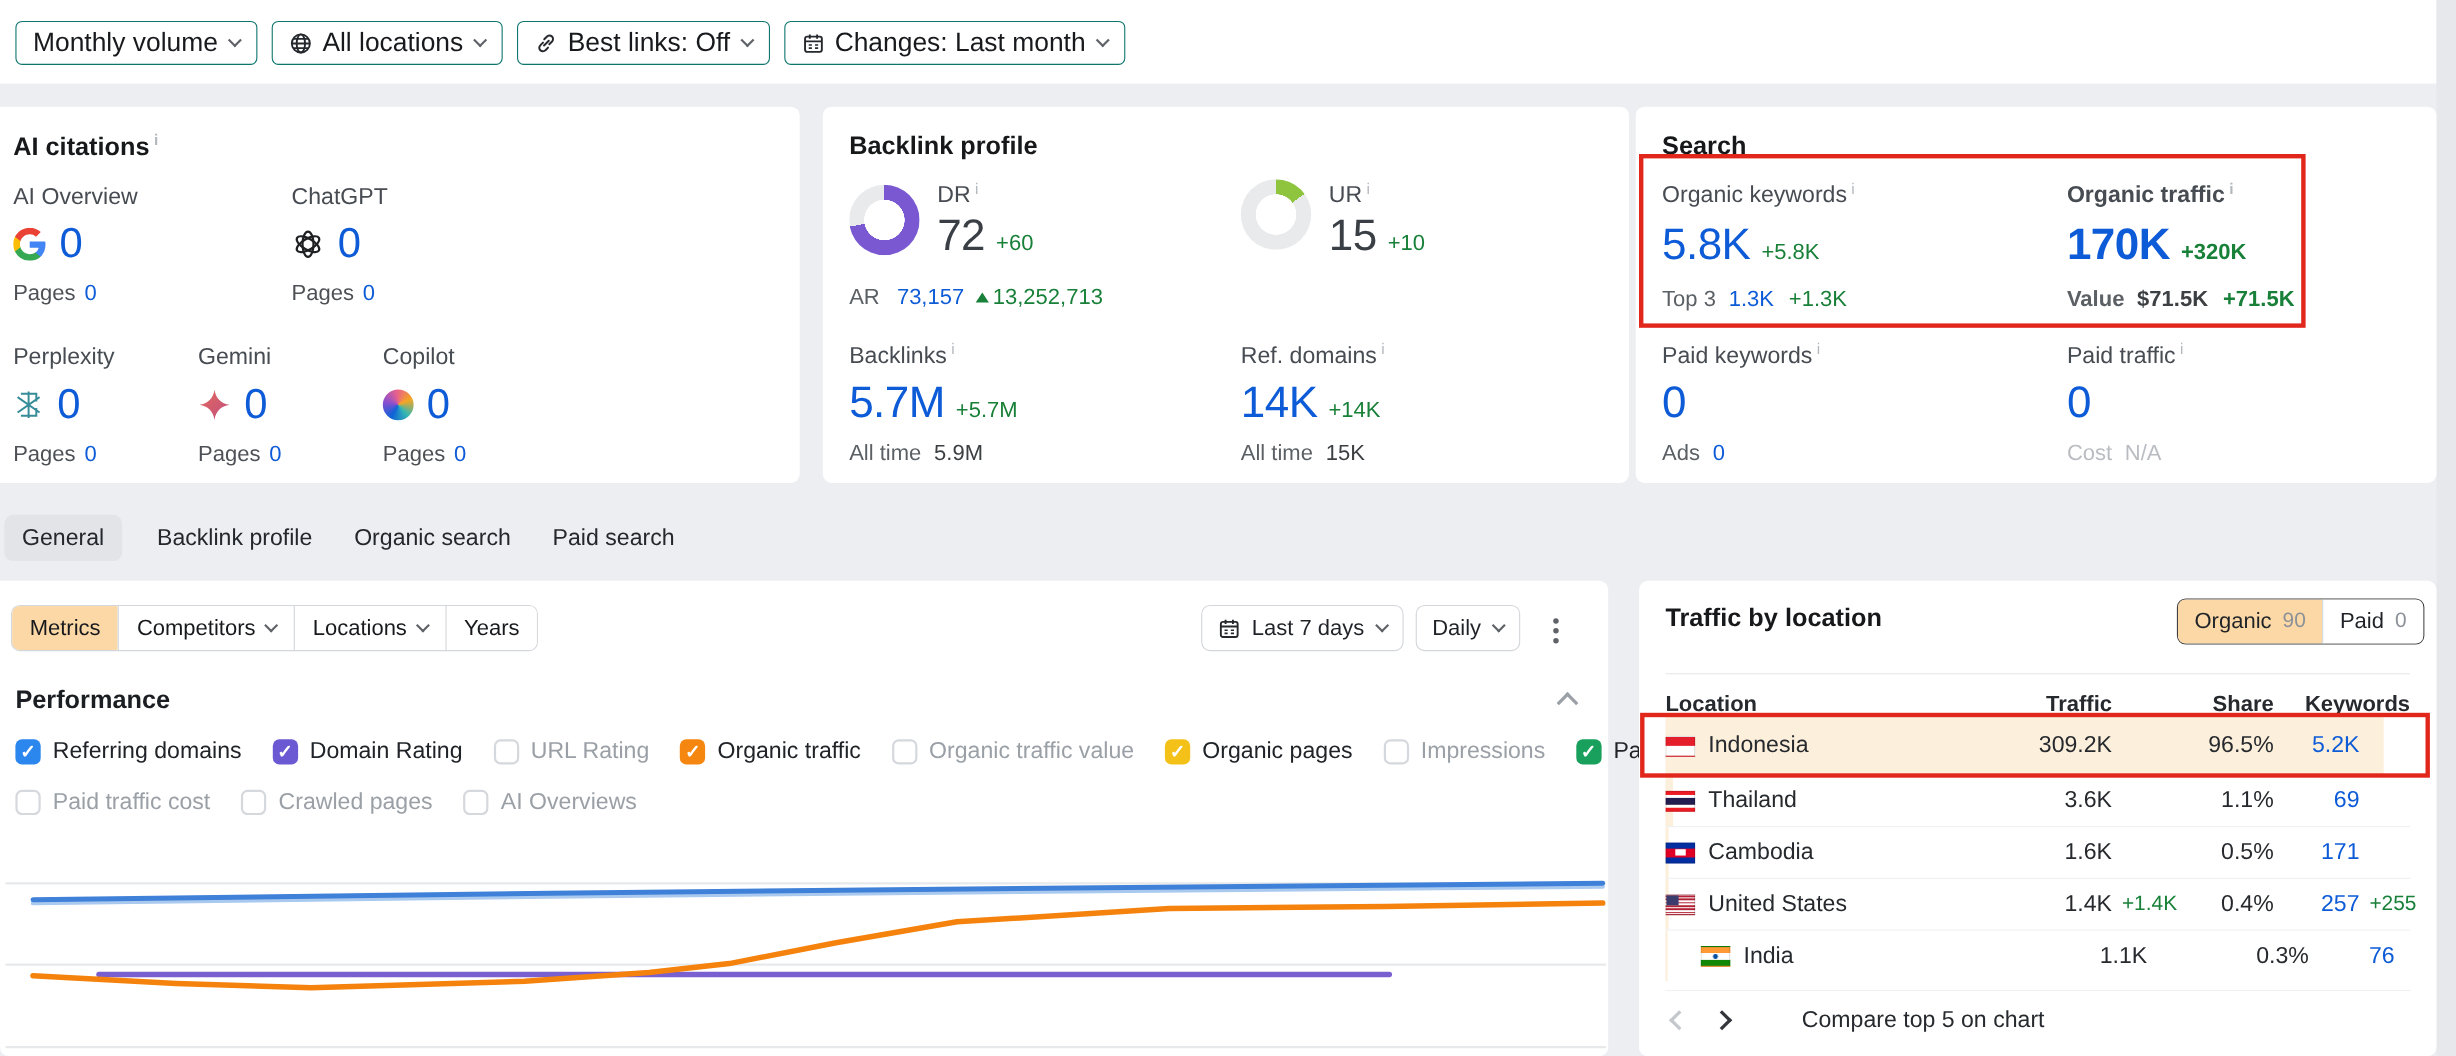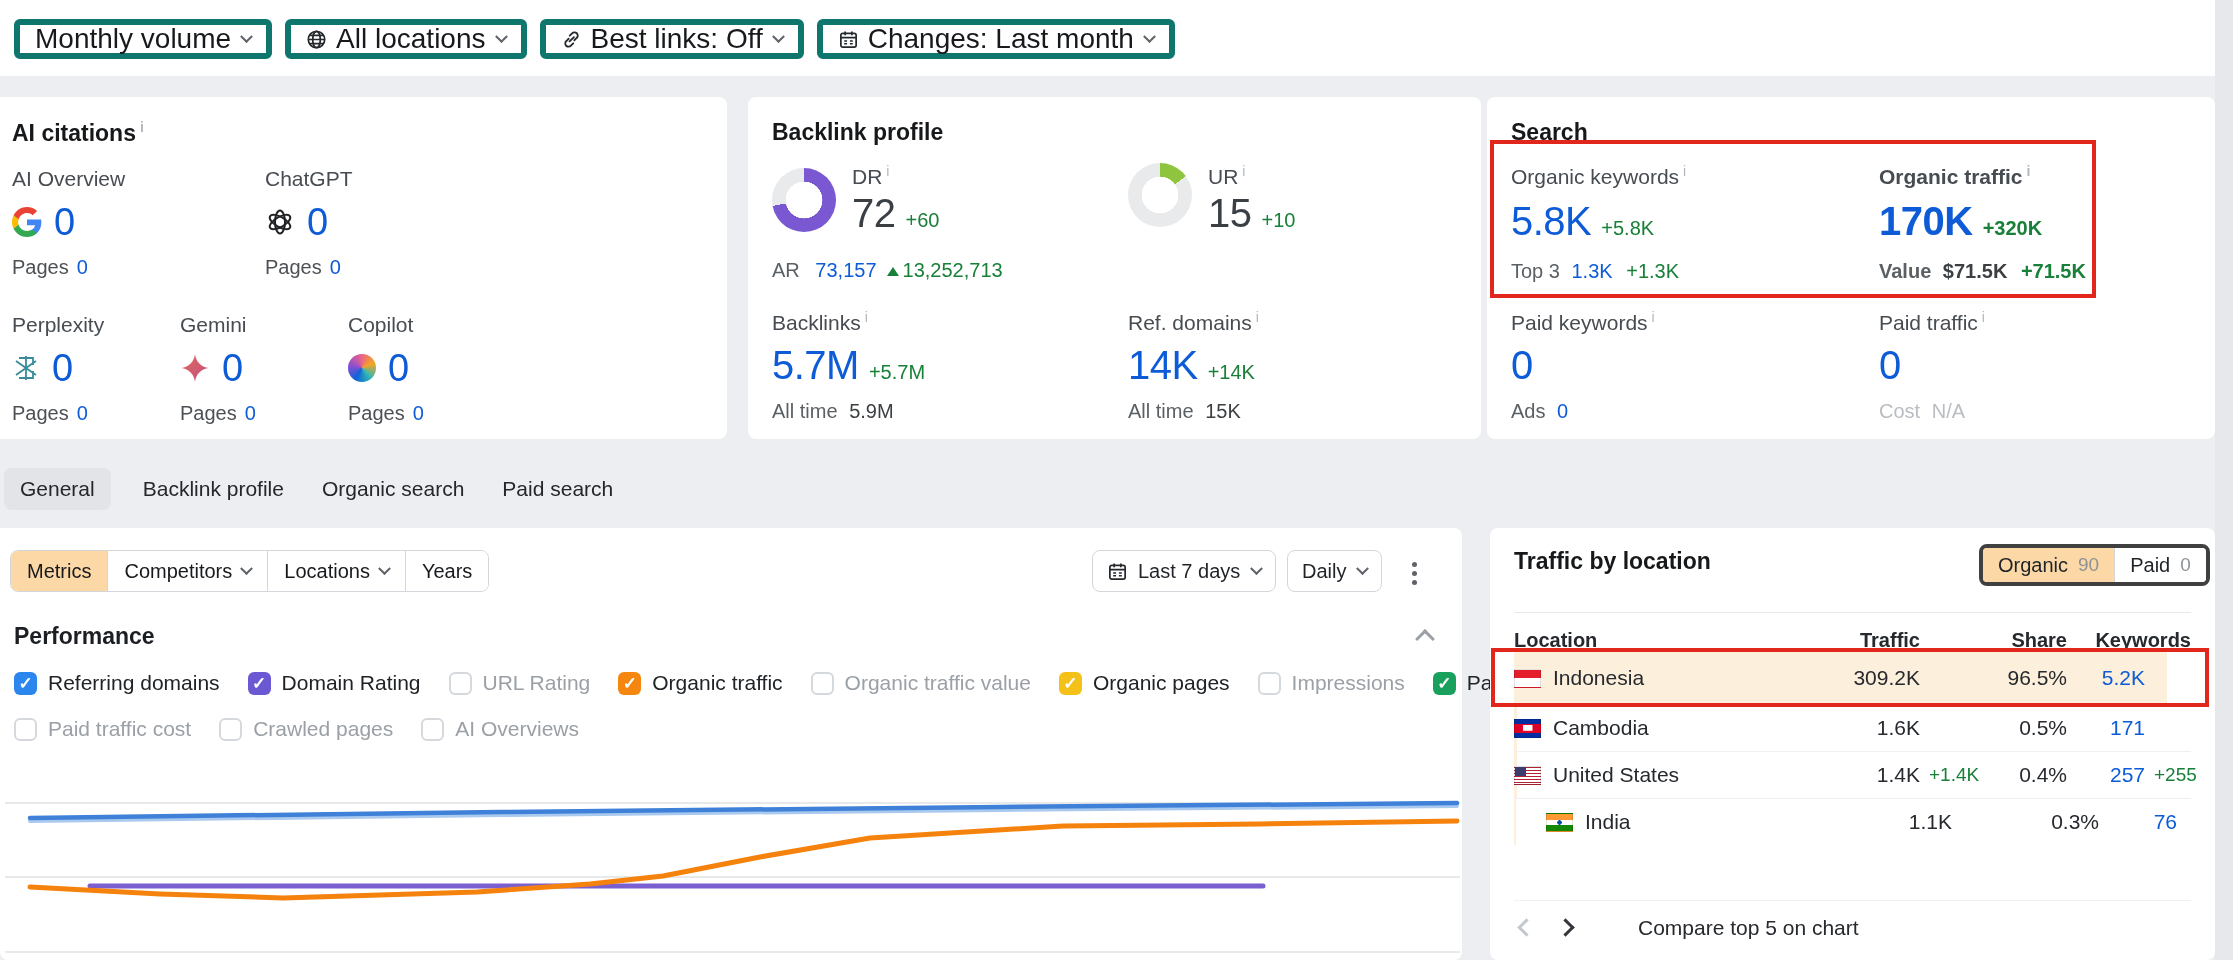--- a/index.html
+++ b/index.html
@@ -2,21 +2,21 @@
 <html><head>
 <meta charset="utf-8">
 <style>
   * { margin:0; padding:0; box-sizing:border-box; }
   html,body { width:2233px; height:960px; }
   body { position:relative; overflow:hidden; background:#eceef1; font-family:"Liberation Sans",sans-serif; color:#1f2328; }
 
   
   .topbar { position:absolute; left:0; top:0; width:2215px; height:76px; background:#fff; }
   .topbar-inner { display:flex; gap:13px; padding:19px 0 0 14px; }
-  .tb-btn { height:40px; display:flex; align-items:center; gap:9px; padding:0 15px; border:6px solid #0f766e; border-radius:6px; background:#fff; font-size:28px; color:#17191c; cursor:pointer; }
+  .tb-btn { height:40px; display:flex; align-items:center; gap:9px; padding:0 15px; border:1px solid #0f766e; border-radius:6px; background:#fff; font-size:24px; color:#17191c; cursor:pointer; }
   .chev { width:9px; height:9px; border-right:2px solid #5f6368; border-bottom:2px solid #5f6368; transform:rotate(45deg) translate(-2px,-2px); margin-left:2px; flex:0 0 auto; }
   .tb-ic { width:21px; height:21px; flex:0 0 auto; }
   .gutter { position:absolute; right:0; top:0; width:18px; height:960px; background:#e6e8ec; }
 
   
   .card { position:absolute; top:97px; height:342px; background:#fff; border-radius:8px; }
   #card-ai { left:0; width:727px; border-top-left-radius:0; border-bottom-left-radius:0; }
   #card-bl { left:748px; width:733px; }
   #card-se { left:1487px; width:728px; }
   .card-title { position:absolute; top:22px; font-size:23px; font-weight:700; color:#16181a; }
@@ -73,21 +73,21 @@
   .cb-item { display:flex; align-items:center; gap:11px; font-size:21px; color:#9aa0a6; cursor:pointer; white-space:nowrap; }
   .cb-item.on { color:#202428; }
   .cb-box { width:23px; height:23px; border-radius:6px; border:2px solid #d5d8dc; background:#fff; position:relative; flex:0 0 auto; }
   .cb-item.on .cb-box { border:none; }
   .cb-item.on .cb-box::after { content:"✓"; position:absolute; left:0; top:0; width:23px; height:23px; color:#fff; font-size:17px; font-weight:700; display:flex; align-items:center; justify-content:center; }
 
   .chart { position:absolute; left:0; top:252px; width:1462px; height:180px; }
 
   
   .tl-title { position:absolute; left:24px; top:20px; font-size:23px; font-weight:700; color:#16181a; }
-  .toggle { position:absolute; left:489px; top:16px; display:flex; border:4px solid #404040; border-radius:8px; overflow:hidden; height:42px; }
+  .toggle { position:absolute; left:489px; top:16px; display:flex; border:1px solid #404040; border-radius:8px; overflow:hidden; height:42px; }
   .tg-seg { display:flex; align-items:center; gap:10px; padding:0 15px; font-size:20px; color:#1f2328; background:#fff; border-left:1px solid #d3d6da; cursor:pointer; }
   .tg-seg:first-child { border-left:none; }
   .tg-seg.active { background:#fbd8a5; }
   .tg-count { color:#8d9298; font-size:19px; }
   .tl-divider { position:absolute; left:24px; right:24px; top:84px; height:1px; background:#e6e8eb; }
 
   .t-grid { display:grid; grid-template-columns:251px 155px 75px 72px 78px 46px; align-items:center; }
   .t-head { position:absolute; left:24px; top:98px; width:677px; height:29px; font-size:20px; font-weight:700; color:#26292d; }
   .t-rows { position:absolute; left:24px; top:124px; width:677px; }
   .t-row { position:relative; height:47px; border-top:1px solid #eef0f2; font-size:21px; color:#26292d; cursor:pointer; }
@@ -447,20 +447,34 @@
             <span>Indonesia</span>
           </div>
         <div class="c-right">309.2K</div>
         <div class="c-delta"></div>
         <div class="c-right">96.5%</div>
         <div class="c-kw">5.2K</div>
         <div class="c-delta"></div>
       </div>
     </div>
 
+    <div class="t-row">
+      <div class="sharebar" style="width: 1.1%;"></div>
+      <div class="t-cells t-grid" style="height:100%;">
+        <div class="c-name">
+            <span class="flag flag-th"></span>
+            <span>Thailand</span>
+          </div>
+        <div class="c-right">3.6K</div>
+        <div class="c-delta"></div>
+        <div class="c-right">1.1%</div>
+        <div class="c-kw">69</div>
+        <div class="c-delta"></div>
+      </div>
+    </div>
 
     <div class="t-row">
       <div class="sharebar" style="width: 0.5%;"></div>
       <div class="t-cells t-grid" style="height:100%;">
         <div class="c-name">
             <span class="flag flag-kh"></span>
             <span>Cambodia</span>
           </div>
         <div class="c-right">1.6K</div>
         <div class="c-delta"></div>

